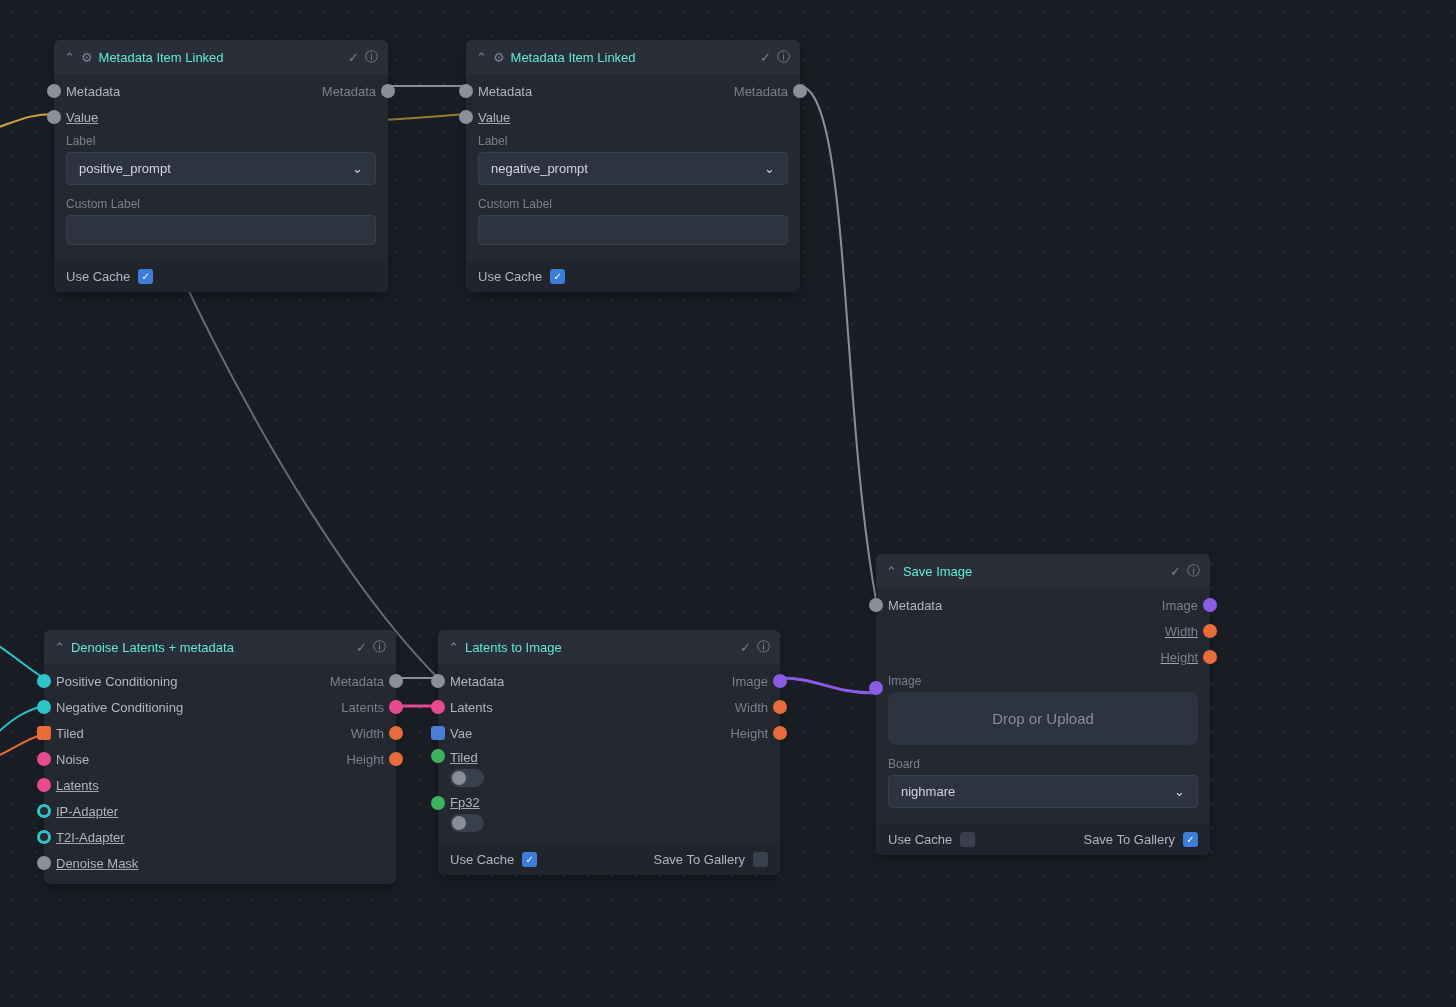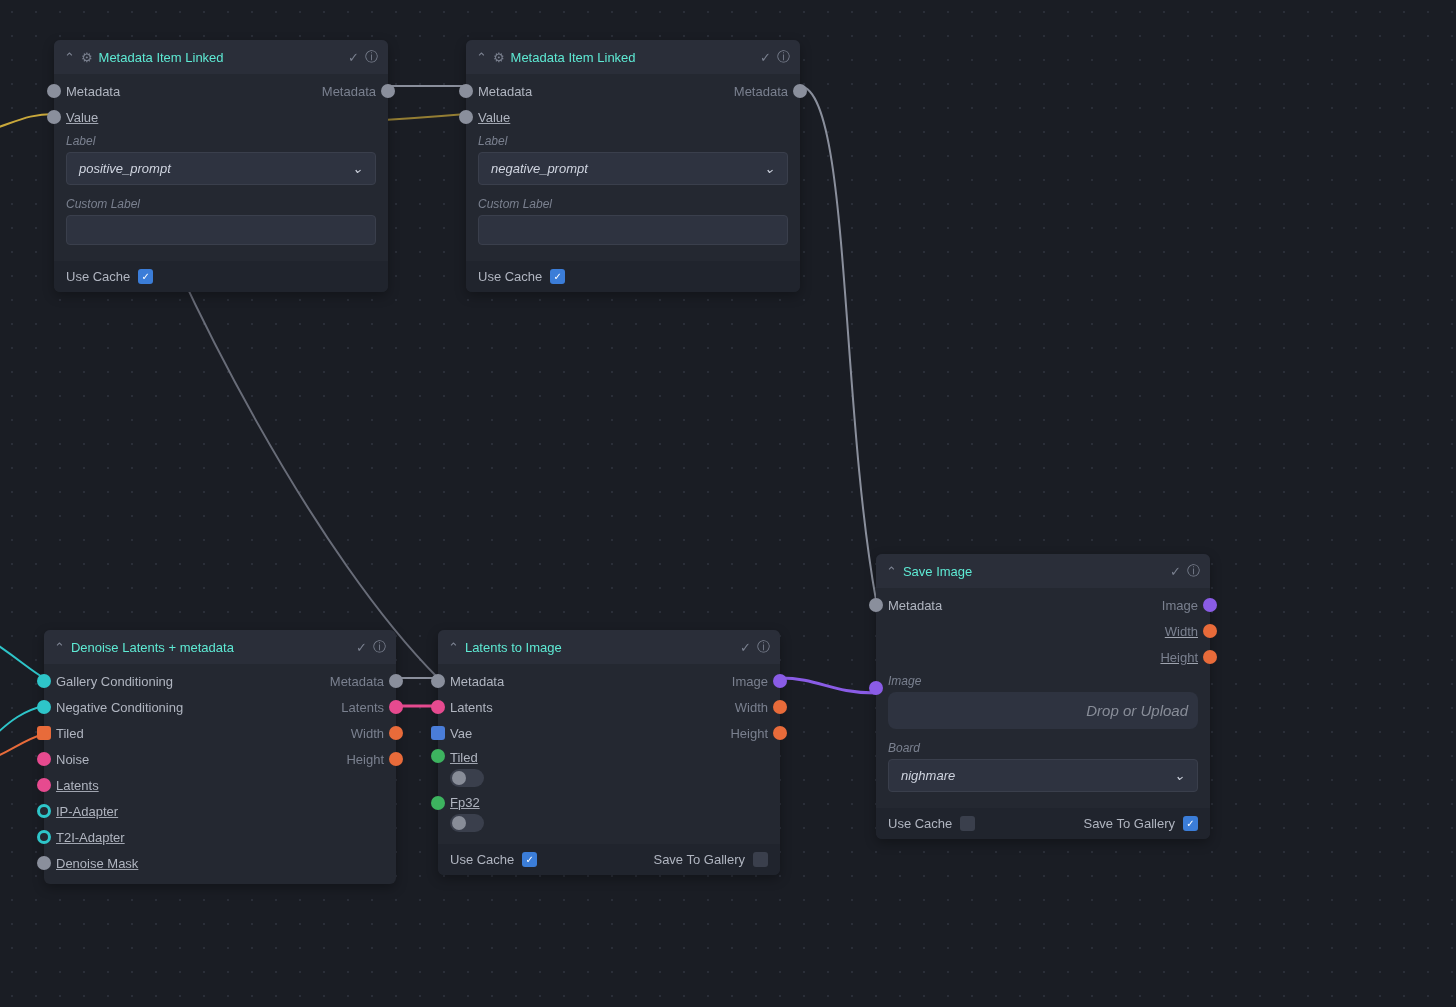--- a/index.html
+++ b/index.html
@@ -57,21 +57,21 @@
   position: absolute;
   width: 14px;
   height: 14px;
   border-radius: 50%;
   top: 50%;
   transform: translateY(-50%);
 }
 .port-dot.left { left: -7px; }
 .port-dot.right { right: -7px; }
 .port-dot.ring { background: #242831; border: 3px solid; }
-.field-group { padding: 4px 12px 8px 12px; font-style: italic; }
+.field-group { padding: 4px 12px 8px 12px; }
 .field-label { color: #7a808f; font-size: 12px; margin-bottom: 4px; }
 .select-box {
   background: #2e3340;
   border: 1px solid #3a3f4c;
   border-radius: 4px;
   padding: 8px 12px;
   color: #d0d5e0;
   display: flex;
   justify-content: space-between;
   align-items: center;
@@ -82,22 +82,22 @@
   border: 1px solid #3a3f4c;
   border-radius: 4px;
   padding: 8px 10px;
   color: #d0d5e0;
   width: 100%;
   min-height: 30px;
 }
 .dropzone {
   background: #2e3340;
   border-radius: 8px;
-  padding: 10px;
-  text-align: right;
+  padding: 18px;
+  text-align: center;
   color: #888d98;
   font-size: 15px;
 }
 .footer-row {
   display: flex;
   align-items: center;
   padding: 8px 12px;
   gap: 8px;
   background: #20242d;
   border-radius: 0 0 6px 6px;
@@ -229,21 +229,21 @@
 <div class="node" style="left:44px; top:630px; width:352px;">
   <div class="node-header">
     <span class="icon-chevron">⌃</span>
     <span class="title">Denoise Latents + metadata</span>
     <span class="icon-check">✓</span>
     <span class="icon-info">ⓘ</span>
   </div>
   <div class="node-body">
     <div class="port-row-both">
       <span class="port-dot left" style="background:#2ec5c9"></span>
-      <span class="left-label">Gallery Conditioning</span>
+      <span class="left-label">Positive Conditioning</span>
       <span class="right-label">Metadata</span>
       <span class="port-dot right" style="background:#8a8f9c"></span>
     </div>
     <div class="port-row-both">
       <span class="port-dot left" style="background:#2ec5c9"></span>
       <span class="left-label">Negative Conditioning</span>
       <span class="right-label">Latents</span>
       <span class="port-dot right" style="background:#e64a8f"></span>
     </div>
     <div class="port-row-both">

